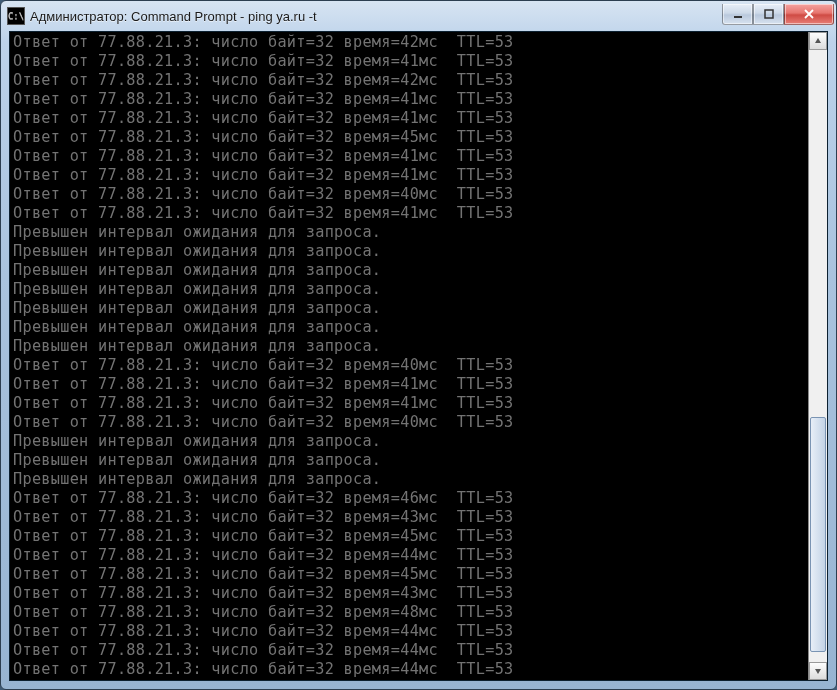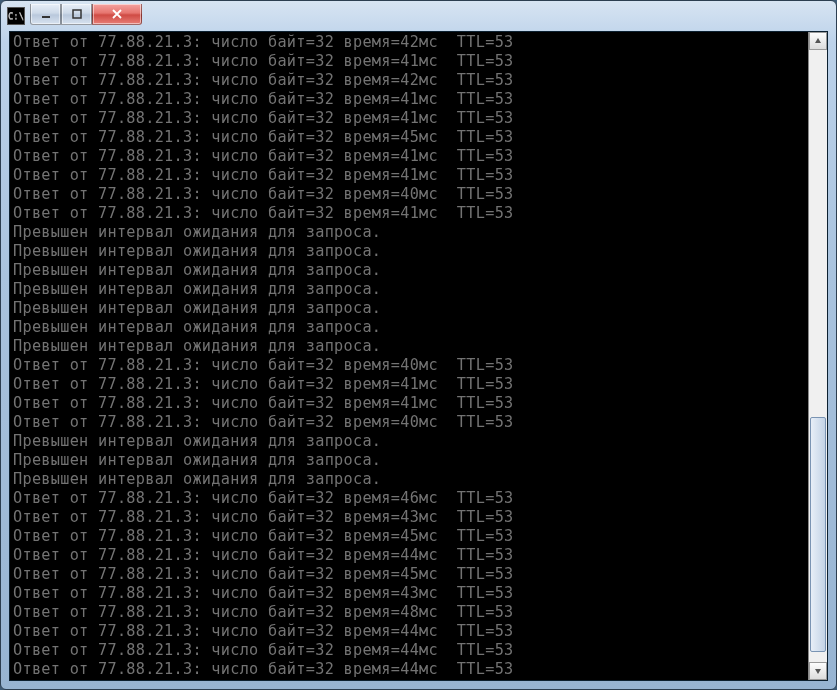--- a/index.html
+++ b/index.html
@@ -140,20 +140,21 @@
     border: 1px solid #7a94b3;
     border-radius: 2px;
   }
 </style>
 </head>
 <body>
 
 <div class="window">
   <div class="titlebar">
     <span class="title-icon">C:\</span>
+    <span class="title-text">Администратор: Command Prompt - ping  ya.ru -t</span>
     <div class="win-controls">
       <div class="win-btn minbtn">
         <svg width="10" height="10" viewBox="0 0 10 10">
             <rect x="1" y="7" width="8" height="2" fill="#333"></rect>
           </svg>
       </div>
       <div class="win-btn">
         <svg width="10" height="10" viewBox="0 0 10 10">
             <rect x="1" y="1" width="8" height="8" fill="none" stroke="#333" stroke-width="1.5"></rect>
           </svg>

